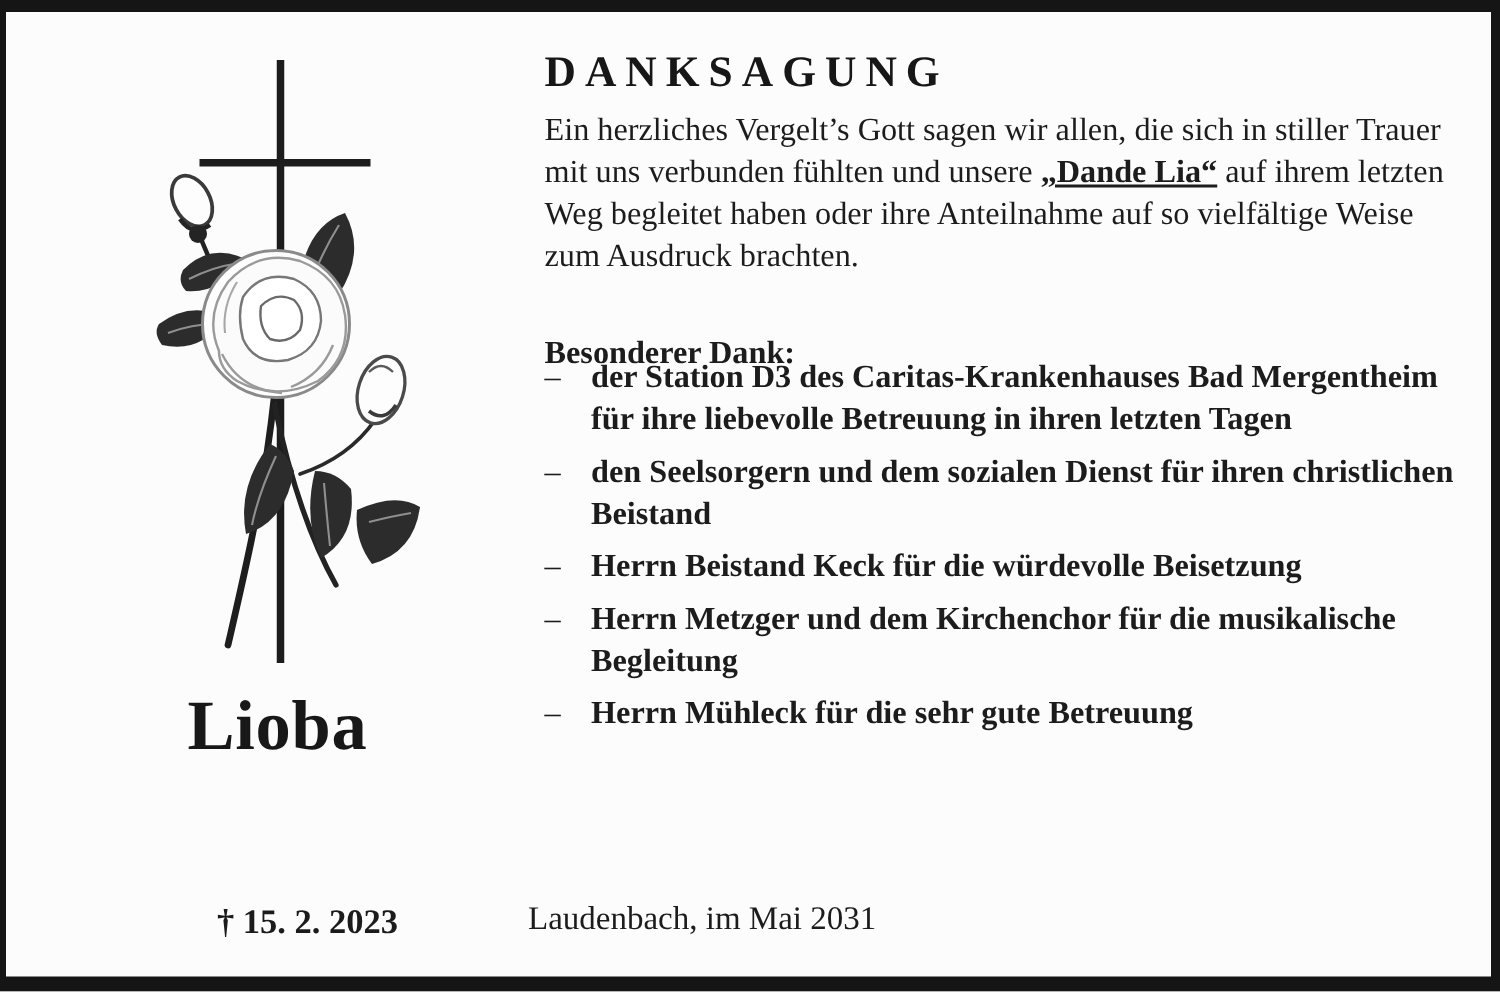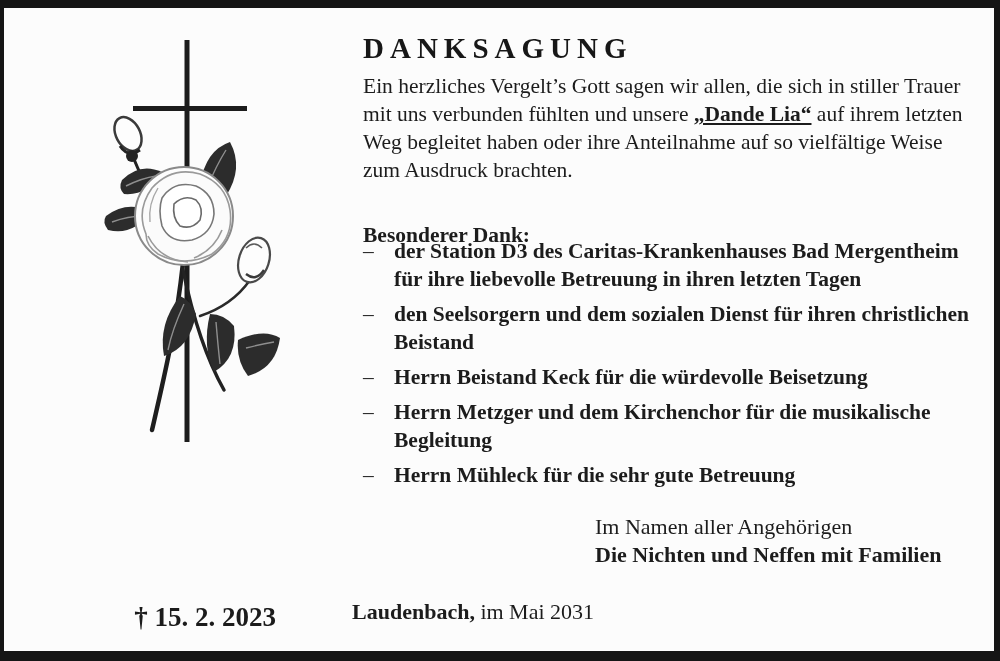--- a/index.html
+++ b/index.html
@@ -34,21 +34,21 @@
     font-size: 47px;
     line-height: 57px;
     letter-spacing: 0.5px;
     color: #181818;
   }
   .death-date {
     position: absolute;
     left: 16px; top: 594px; width: 370px;
     text-align: center;
     font-weight: 700;
-    font-size: 27px;
+    font-size: 23px;
     color: #1b1b1b;
   }
 
   
   .notice-title {
     position: absolute;
     left: 359px; top: 24px;
     font-size: 29px;
     font-weight: 700;
     letter-spacing: 6px;
@@ -90,21 +90,21 @@
     font-size: 22px;
     line-height: 28px;
   }
   .signature-block .sig-bold { font-weight: 700; }
 
   .place-line {
     position: absolute;
     left: 348px; top: 591px;
     font-size: 22px;
   }
-  .place-line b { font-weight: 700; }
+  .place-line b { font-weight: 400; }
 
   .bold { font-weight: 700; text-decoration: underline; }
 </style>
 </head>
 <body>
 
 <div class="page">
   <div class="card">
 
     <svg class="illustration" viewBox="0 0 202 414" xmlns="http://www.w3.org/2000/svg">
@@ -154,20 +154,21 @@
         <path d="M58 196 Q 48 172 64 150 Q 84 128 112 136 Q 138 146 142 172 Q 146 200 124 216 Q 96 230 70 216 Q 58 208 58 196 Z" fill="#fbfbfb" stroke="#9a9a9a" stroke-width="1.6"></path>
         <path d="M74 160 Q 86 142 108 148 Q 126 156 126 176 Q 124 196 104 202 Q 82 206 74 188 Q 70 172 74 160 Z" fill="#ffffff" stroke="#777" stroke-width="1.6"></path>
         <path d="M86 166 Q 96 156 108 162 Q 116 170 112 182 Q 104 192 92 188 Q 84 180 86 166 Z" fill="#ffffff" stroke="#6a6a6a" stroke-width="1.6"></path>
         <path d="M60 198 Q 72 222 100 224" fill="none" stroke="#9a9a9a" stroke-width="1.6"></path>
         <path d="M134 192 Q 126 212 106 220" fill="none" stroke="#9a9a9a" stroke-width="1.6"></path>
         <path d="M70 150 Q 60 166 62 184" fill="none" stroke="#a8a8a8" stroke-width="1.4"></path>
       </g>
     </svg>
 
     <div class="deceased-name">
+      <div>Lioba</div>
     </div>
 
     <div class="death-date">† 15. 2. 2023</div>
 
     <div class="notice-title">DANKSAGUNG</div>
 
     <p class="intro-paragraph"><span>Ein herzliches Vergelt’s Gott sagen wir allen, die sich in stiller Trauer mit uns verbunden fühlten und unsere </span><span class="bold">„Dande Lia“</span><span> auf ihrem letzten Weg begleitet haben oder ihre Anteilnahme auf so vielfältige Weise zum Ausdruck brachten.</span></p>
 
     <div class="thanks-heading">Besonderer Dank:</div>
 
@@ -187,21 +188,17 @@
       <li>
         <span class="dash">–</span>
         <span class="item-text">Herrn Metzger und dem Kirchenchor für die musikalische Begleitung</span>
       </li>
       <li>
         <span class="dash">–</span>
         <span class="item-text">Herrn Mühleck für die sehr gute Betreuung</span>
       </li>
     </ul>
 
-    <div class="signature-block">
-      <div>Im Namen aller Angehörigen</div>
-      <div class="sig-bold">Die Nichten und Neffen mit Familien</div>
-    </div>
 
     <p class="place-line"><b>Laudenbach,</b><span> im Mai 2031</span></p>
 
   </div>
 </div>
 
 </body></html>

